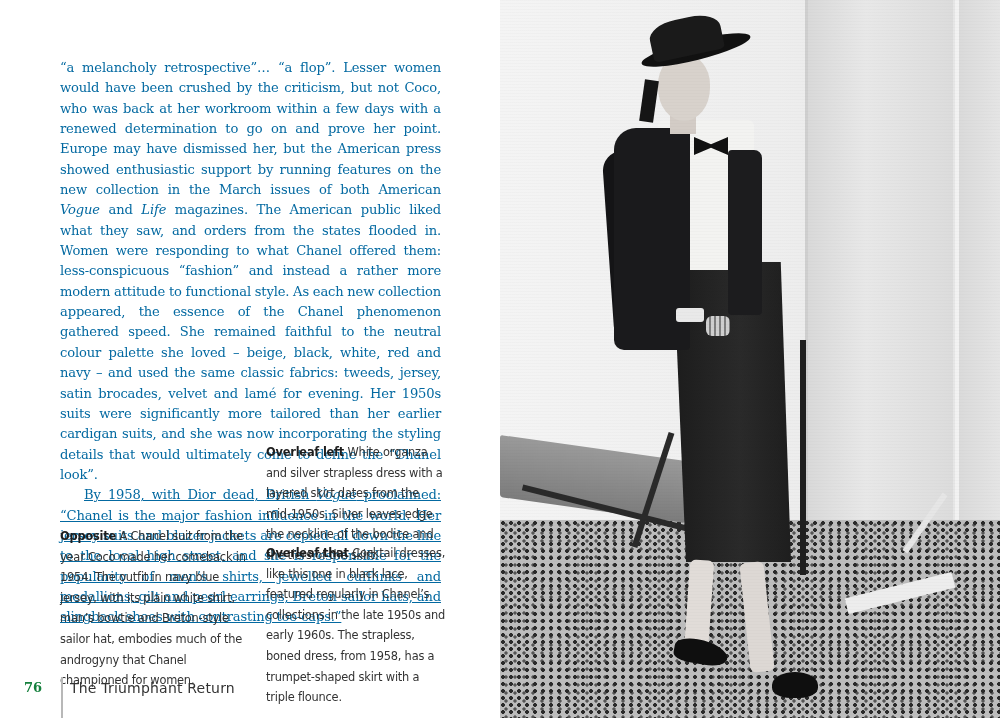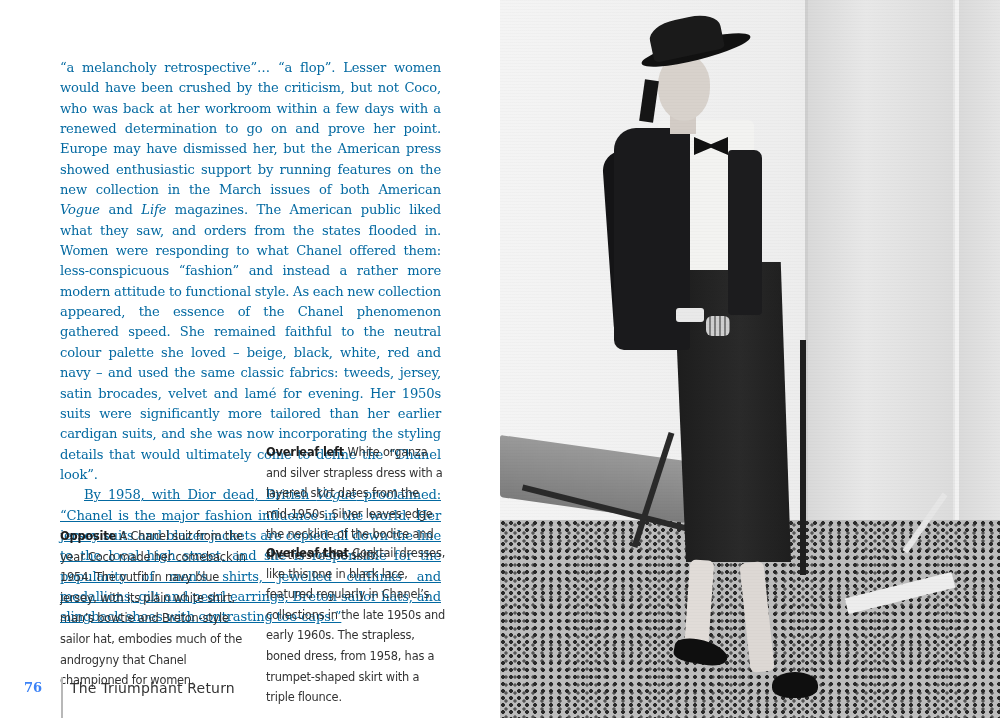--- a/index.html
+++ b/index.html
@@ -26,21 +26,21 @@
     font-size: 11.4px; line-height: 20.6px; color: #333333;
     letter-spacing: -0.2px;
   }
   .caption .lead { font-weight: bold; color: #1e1e1e; }
   .cap-opposite { left: 60px; top: 526px; width: 190px; }
   .cap-overleaf-left { left: 266px; top: 442px; width: 180px; }
   .cap-overleaf-right { left: 266px; top: 543px; width: 180px; }
   .footer-num {
     position: absolute; left: 24px; top: 680px;
     font-family: "DejaVu Serif", "Liberation Serif", serif;
-    font-weight: bold; font-size: 13px; color: #3b82f6;
+    font-weight: bold; font-size: 13px; color: #15803d;
   }
   .footer-rule {
     position: absolute; left: 61px; top: 677px; width: 1.5px; height: 41px;
     background: #b8b8b8;
   }
   .footer-title {
     position: absolute; left: 70px; top: 680px;
     font-family: "DejaVu Sans", "Liberation Sans", sans-serif;
     font-size: 14px; color: #333; letter-spacing: 0.2px;
   }

